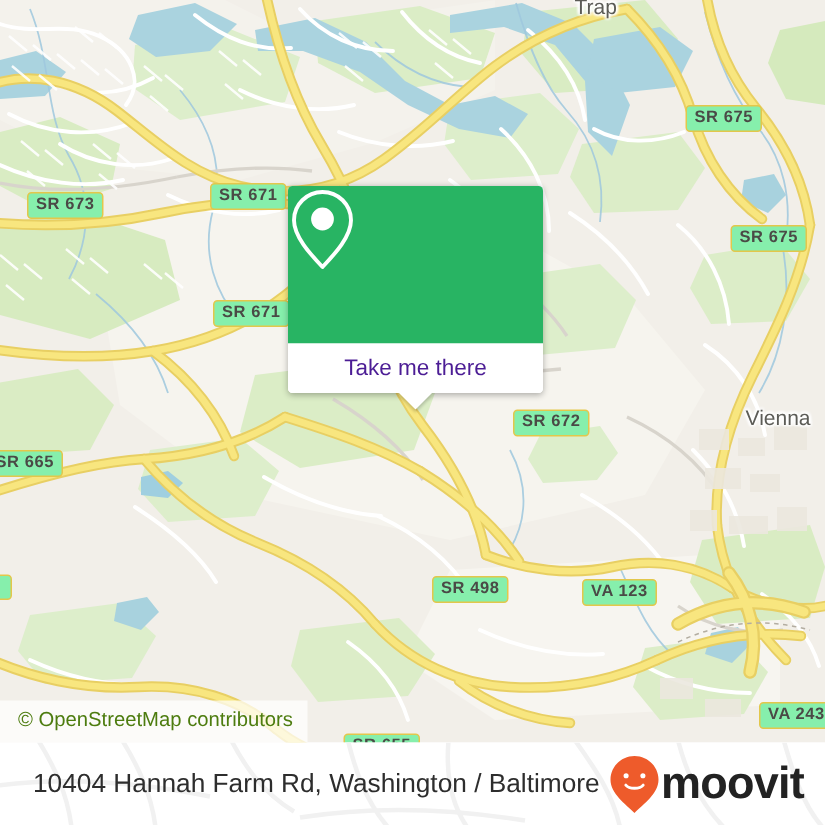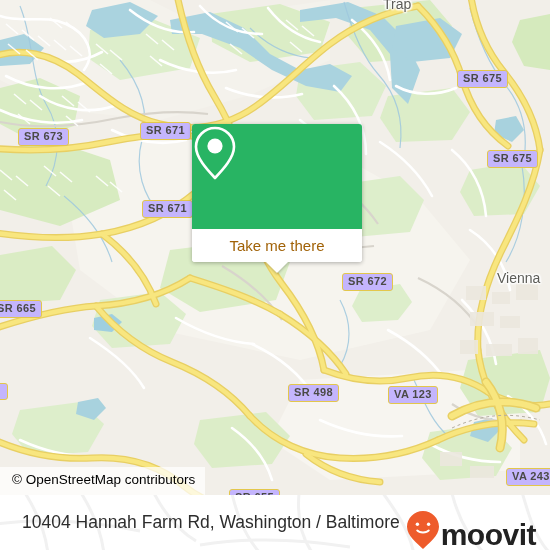--- a/index.html
+++ b/index.html
@@ -10,21 +10,21 @@
   }
   #app{position:relative;width:550px;height:550px;overflow:hidden;}
 
   
   .map{position:absolute;left:0;top:0;width:550px;height:495px;overflow:hidden;background:#f2efe9;}
   .map svg{position:absolute;left:0;top:0;}
 
   
   .shield{
     position:absolute;
-    background:#c4b5fd;
+    background:#86efac;
     border:1.5px solid #e3c74b;
     border-radius:3px;
     color:#4a4a46;
     font-size:11px;
     font-weight:bold;
     letter-spacing:.4px;
     padding:1px 5px 2px 5px;
     line-height:13px;
     white-space:nowrap;
     box-sizing:border-box;
@@ -41,21 +41,21 @@
        1px 0 2px #fff, -1px 0 2px #fff, 0 1px 2px #fff, 0 -1px 2px #fff,
        1px 1px 2px #fff, -1px -1px 2px #fff, 1px -1px 2px #fff, -1px 1px 2px #fff;
   }
 
   
   .attribution{
     position:absolute;left:0;top:467px;
     height:32px;line-height:26px;
     padding:0 10px 0 12px;
     background:rgba(255,255,255,0.72);
-    color:#000000;
+    color:#4d7c0f;
     font-size:13.5px;
     white-space:nowrap;
     text-align:center;
   }
 
   
   .popup{position:absolute;left:192px;top:124px;width:170px;}
   .popup-inner{
     width:170px;
     border-radius:3px;
@@ -65,21 +65,21 @@
   }
   .popup-head{
     height:105px;
     background:#28b463;
     display:flex;align-items:center;justify-content:center;
   }
   .popup-foot{
     height:33px;
     background:#ffffff;
     display:flex;align-items:center;justify-content:center;
-    color:#a16207;
+    color:#4c1d95;
     font-size:15px;
   }
   .popup-tail{
     position:absolute;left:50%;top:138px;
     margin-left:-11px;
     width:0;height:0;
     border-left:11px solid transparent;
     border-right:11px solid transparent;
     border-top:11px solid #ffffff;
     filter:drop-shadow(0 2px 1px rgba(0,0,0,.18));
@@ -88,21 +88,21 @@
   
   .footer{
     position:absolute;left:0;top:495px;width:550px;height:55px;
     background:#ffffff;overflow:hidden;
   }
   .footer .bgstreets{position:absolute;left:0;top:0;opacity:1;}
   .footer-title{
     position:absolute;left:22px;top:0;height:45px;line-height:55px;
     font-size:17.5px;color:#2d2d2d;white-space:nowrap;
   }
-  .brand{position:absolute;right:14px;top:0;height:55px;display:flex;align-items:flex-end;}
+  .brand{position:absolute;right:14px;top:0;height:55px;display:flex;align-items:center;}
   .brand-word{
     font-size:30px;font-weight:bold;color:#222222;letter-spacing:-0.5px;
     line-height:30px;margin-left:1px;
   }
 </style>
 </head>
 <body>
 
 <div id="app">
 

